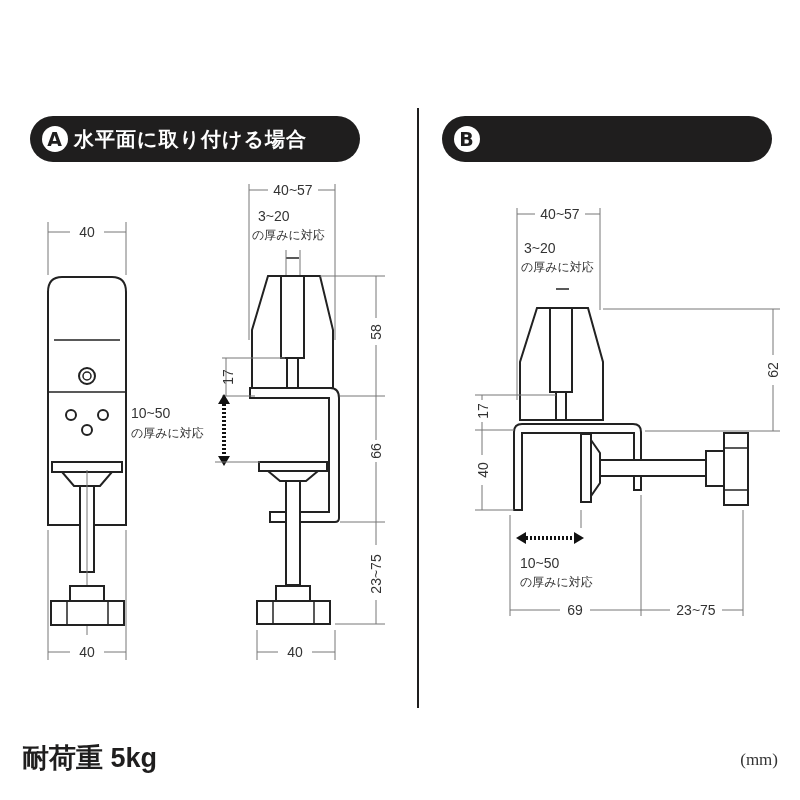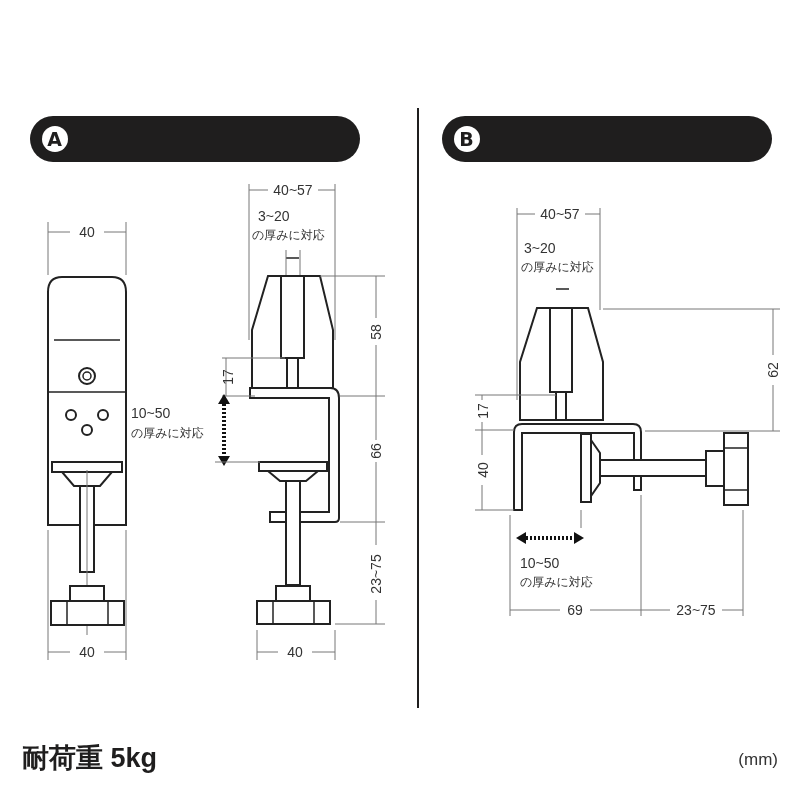--- a/index.html
+++ b/index.html
@@ -7,27 +7,28 @@
   .pill { position: absolute; height: 46px; background: #1f1e1e; border-radius: 23px; color: #fff; display: flex; align-items: center; font-weight: bold; font-size: 20px; letter-spacing: 1px; }
   .pill .badge { width: 26px; height: 26px; border-radius: 50%; background: #fff; color: #1f1e1e; display: inline-flex; align-items: center; justify-content: center; font-size: 19px; font-weight: bold; margin: 0 6px 0 12px; }
   .divider { position: absolute; left: 417px; top: 108px; width: 2px; height: 600px; background: #1f1e1e; }
   svg.drawing { position: absolute; left: 0; top: 0; }
   .lbl { font-family: "Liberation Sans", "DejaVu Sans", sans-serif; font-size: 14px; fill: #333; }
   .lbl-s { font-family: "DejaVu Sans", "Liberation Sans", sans-serif; font-size: 12px; fill: #333; }
   .dim { stroke: #777; stroke-width: 1; fill: none; }
   .part { stroke: #222; stroke-width: 2; fill: #fff; }
   .part-thin { stroke: #222; stroke-width: 1.5; fill: none; }
   .footer-left { position: absolute; left: 22px; top: 740px; font-family: "Liberation Sans", sans-serif; font-weight: bold; font-size: 27px; color: #1f1e1e; }
-  .footer-right { position: absolute; right: 22px; top: 750px; font-family: Liberation Sans, sans-serif; font-size: 17px; color: #333; }
+  .footer-right { position: absolute; right: 22px; top: 750px; font-family: Liberation Serif, serif; font-size: 17px; color: #333; }
 </style>
 </head>
 <body>
 
 <div class="pill" style="left:30px; top:116px; width:330px;">
   <span class="badge">A</span>
+  <span>水平面に取り付ける場合</span>
 </div>
 
 <div class="pill" style="left:442px; top:116px; width:330px;">
   <span class="badge">B</span>
 </div>
 
 <div class="divider"></div>
 
 <svg class="drawing" width="800" height="800" viewBox="0 0 800 800">
 

